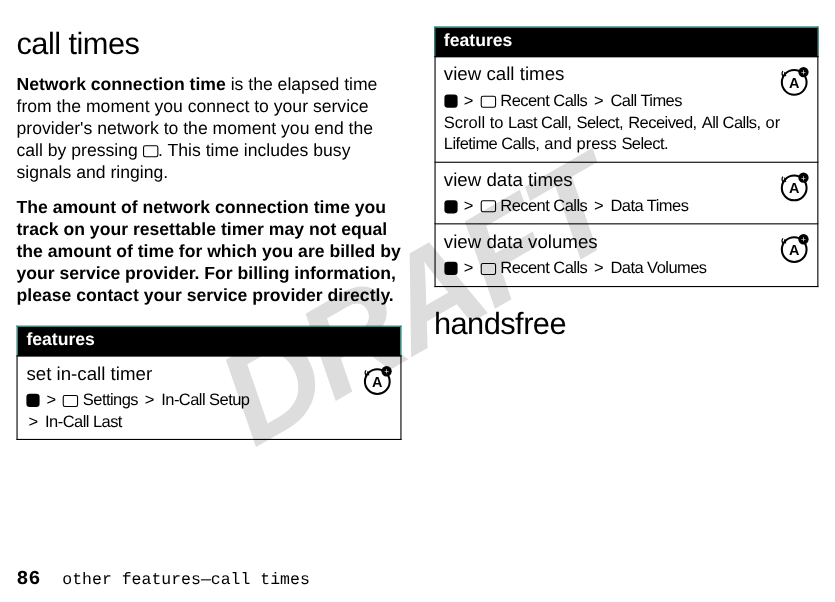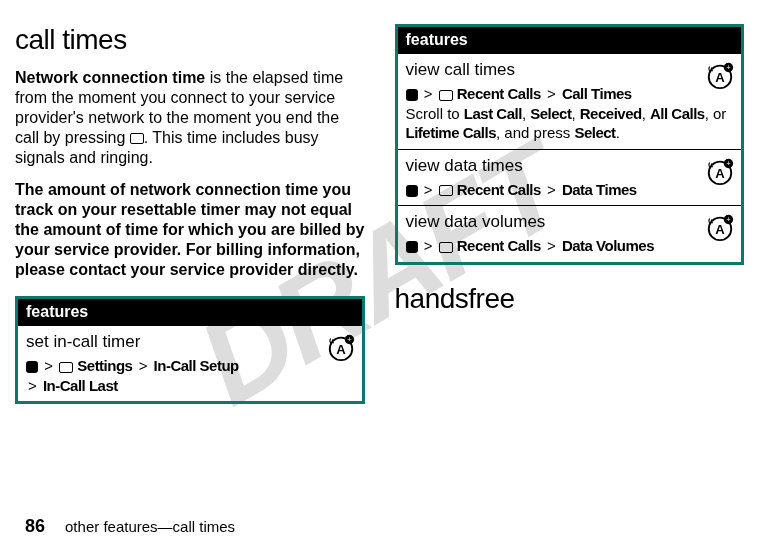--- a/index.html
+++ b/index.html
@@ -50,21 +50,21 @@
     .body-text b, .body-text strong { font-weight: bold; text-align: center; }
     .bold-block {
       font-weight: bold;
       font-size: 16px;
       line-height: 1.25;
       margin-bottom: 16px;
     }
     table.features {
       border-collapse: collapse;
       width: 100%;
-      border: 3px solid #0f766e;
+      border: 1px solid #0f766e;
     }
     table.features th {
       background: #000;
       color: #fff;
       text-align: left;
       padding: 4px 8px;
       font-size: 16px;
     }
     table.features td {
       border: 1px solid #000;
@@ -76,21 +76,21 @@
     .feat-title {
       font-weight: normal;
       font-size: 17px;
       margin-bottom: 4px;
     }
     .path, .desc {
       font-size: 15px;
       line-height: 1.3;
     }
     .gt { margin: 0 2px; }
-    .menu-b { font-weight: bold; font-family: Arial Narrow, Arial, sans-serif; letter-spacing: -0.5px; }
+    .menu-b { font-weight: normal; font-family: Arial Narrow, Arial, sans-serif; letter-spacing: -0.5px; }
     .icon-filled {
       display: inline-block;
       width: 12px;
       height: 12px;
       background: #000;
       border-radius: 3px;
       vertical-align: middle;
     }
     .icon-outline {
       display: inline-block;
@@ -105,23 +105,24 @@
       position: absolute;
       right: 6px;
       top: 6px;
       width: 30px;
       height: 30px;
     }
     .badge-icon svg { width: 100%; height: 100%; }
     .footer {
       position: absolute;
       bottom: 10px;
-      left: 25px;
+      left: 15px;
       font-size: 15px;
       z-index: 2;
+      font-family: Liberation Mono, monospace;
     }
     .footer .pageno {
       font-weight: bold;
       font-size: 18px;
       margin-right: 20px;
     }
   </style>
 </head>
 <body>
 

